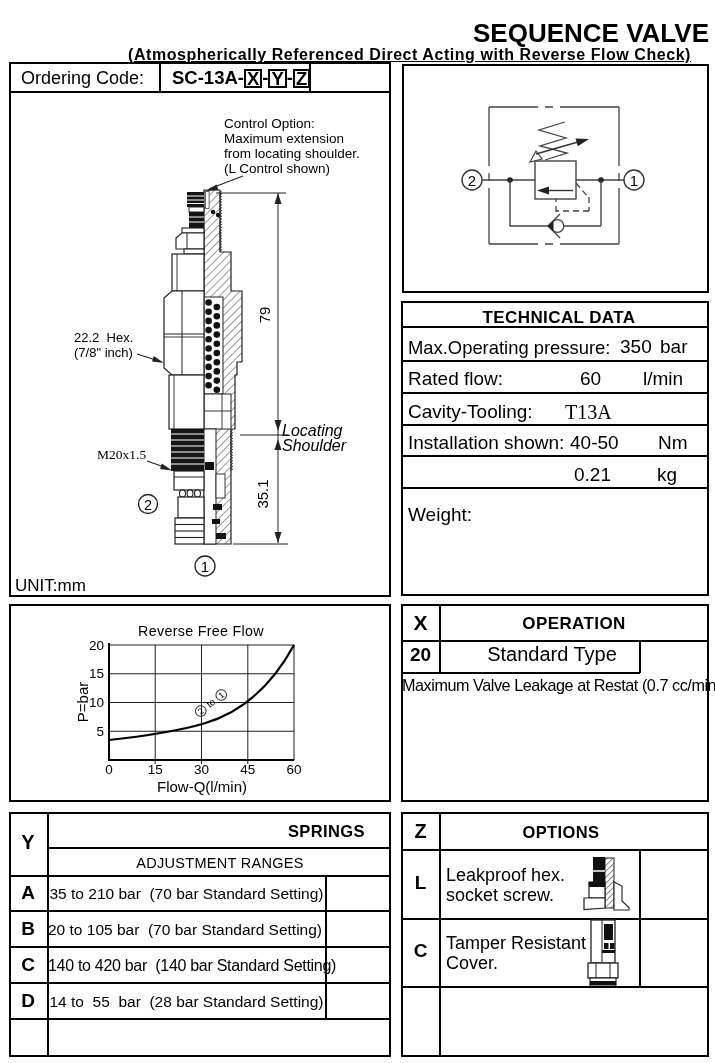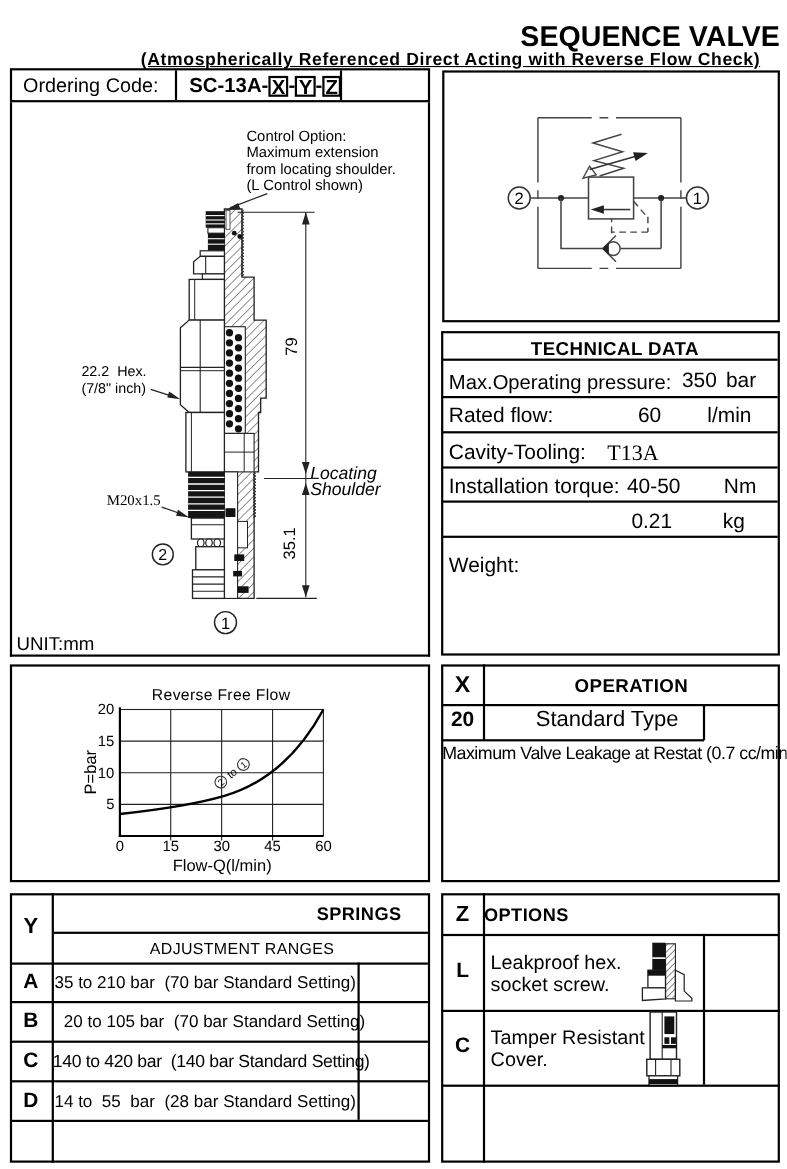--- a/index.html
+++ b/index.html
@@ -268,24 +268,24 @@
 <div class="abs" style="left:620px;top:336px;font-size:19px;">350</div>
 <div class="abs" style="left:660px;top:336px;font-size:19px;">bar</div>
 <div class="hline" style="left:402px;top:360px;width:305px;height:1.5px;"></div>
 
 <div class="abs" style="left:408px;top:368px;font-size:19px;">Rated flow:</div>
 <div class="abs" style="left:580px;top:368px;font-size:19px;">60</div>
 <div class="abs" style="left:643px;top:368px;font-size:19px;">l/min</div>
 <div class="hline" style="left:402px;top:392px;width:305px;height:1.5px;"></div>
 
 <div class="abs" style="left:408px;top:401px;font-size:19px;">Cavity-Tooling:</div>
-<div class="abs" style="left:552px;top:401px;font-size:20px;font-family:'Liberation Serif',serif;text-align:center;">T13A</div>
+<div class="abs" style="left:565px;top:401px;font-size:20px;font-family:'Liberation Serif',serif;text-align:center;">T13A</div>
 <div class="hline" style="left:402px;top:424px;width:305px;height:1.5px;"></div>
 
-<div class="abs" style="left:408px;top:432px;font-size:19px;">Installation torque:</div>
+<div class="abs" style="left:408px;top:432px;font-size:19px;">Installation shown:</div>
 <div class="abs" style="left:570px;top:432px;font-size:19px;">40-50</div>
 <div class="abs" style="left:658px;top:432px;font-size:19px;">Nm</div>
 <div class="hline" style="left:402px;top:455px;width:305px;height:1.5px;"></div>
 
 <div class="abs" style="left:408px;top:464px;font-size:19px;margin-top:40px;">Weight:</div>
 <div class="abs" style="left:574px;top:464px;font-size:19px;">0.21</div>
 <div class="abs" style="left:657px;top:464px;font-size:19px;">kg</div>
 <div class="hline" style="left:402px;top:487px;width:305px;height:1.5px;"></div>
 
 <div class="box" style="left:9px;top:604px;width:382px;height:198px;"></div>
@@ -372,38 +372,38 @@
 
 <div class="hline" style="left:10px;top:875px;width:379px;"></div>
 
 <div class="vline" style="left:325px;top:875px;height:143px;"></div>
 
 <div class="abs b" style="left:9px;top:882px;width:38px;text-align:center;font-size:19px;">A</div>
 <div class="abs" style="left:48px;top:885px;width:277px;text-align:center;font-size:15.5px;">35 to 210 bar&nbsp; (70 bar Standard Setting)</div>
 <div class="hline" style="left:10px;top:910px;width:379px;"></div>
 
 <div class="abs b" style="left:9px;top:918px;width:38px;text-align:center;font-size:19px;">B</div>
-<div class="abs" style="left:48px;top:921px;width:228px;text-align:center;font-size:15.5px;padding-left:10px;">20 to 105 bar&nbsp; (70 bar Standard Setting)</div>
+<div class="abs" style="left:48px;top:921px;width:228px;text-align:center;font-size:15.5px;">20 to 105 bar&nbsp; (70 bar Standard Setting)</div>
 <div class="hline" style="left:10px;top:946px;width:379px;"></div>
 
 <div class="abs b" style="left:9px;top:954px;width:38px;text-align:center;font-size:19px;">C</div>
 <div class="abs" style="left:48px;top:957px;width:277px;text-align:center;font-size:16px;letter-spacing:-0.3px;">140 to 420 bar&nbsp; (140 bar Standard Setting)</div>
 <div class="hline" style="left:10px;top:982px;width:379px;"></div>
 
 <div class="abs b" style="left:9px;top:990px;width:38px;text-align:center;font-size:19px;">D</div>
 <div class="abs" style="left:48px;top:993px;width:277px;text-align:center;font-size:15.5px;">14 to&nbsp; 55&nbsp; bar&nbsp; (28 bar Standard Setting)</div>
 <div class="hline" style="left:10px;top:1018px;width:379px;"></div>
 
 <div class="box" style="left:401px;top:812px;width:308px;height:245px;"></div>
 
 <div class="vline" style="left:439px;top:812px;height:245px;"></div>
 
 <div class="abs b" style="left:401px;top:820px;width:39px;text-align:center;font-size:20px;">Z</div>
 
-<div class="abs b" style="left:440px;top:823px;width:242px;text-align:left;font-size:16.5px;letter-spacing:0.4px;">OPTIONS</div>
+<div class="abs b" style="left:440px;top:823px;width:242px;text-align:center;font-size:16.5px;letter-spacing:0.4px;">OPTIONS</div>
 
 <div class="hline" style="left:402px;top:849px;width:306px;"></div>
 
 <div class="vline" style="left:639px;top:849px;height:137px;"></div>
 
 <div class="abs b" style="left:401px;top:872px;width:39px;text-align:center;font-size:19px;">L</div>
 
 <div class="abs" style="left:446px;top:865px;font-size:18px;line-height:20px;">Leakproof hex.<br>socket screw.</div>
 
 <svg class="abs" style="left:578px;top:851px;" width="52" height="62" viewBox="0 0 52 62">

